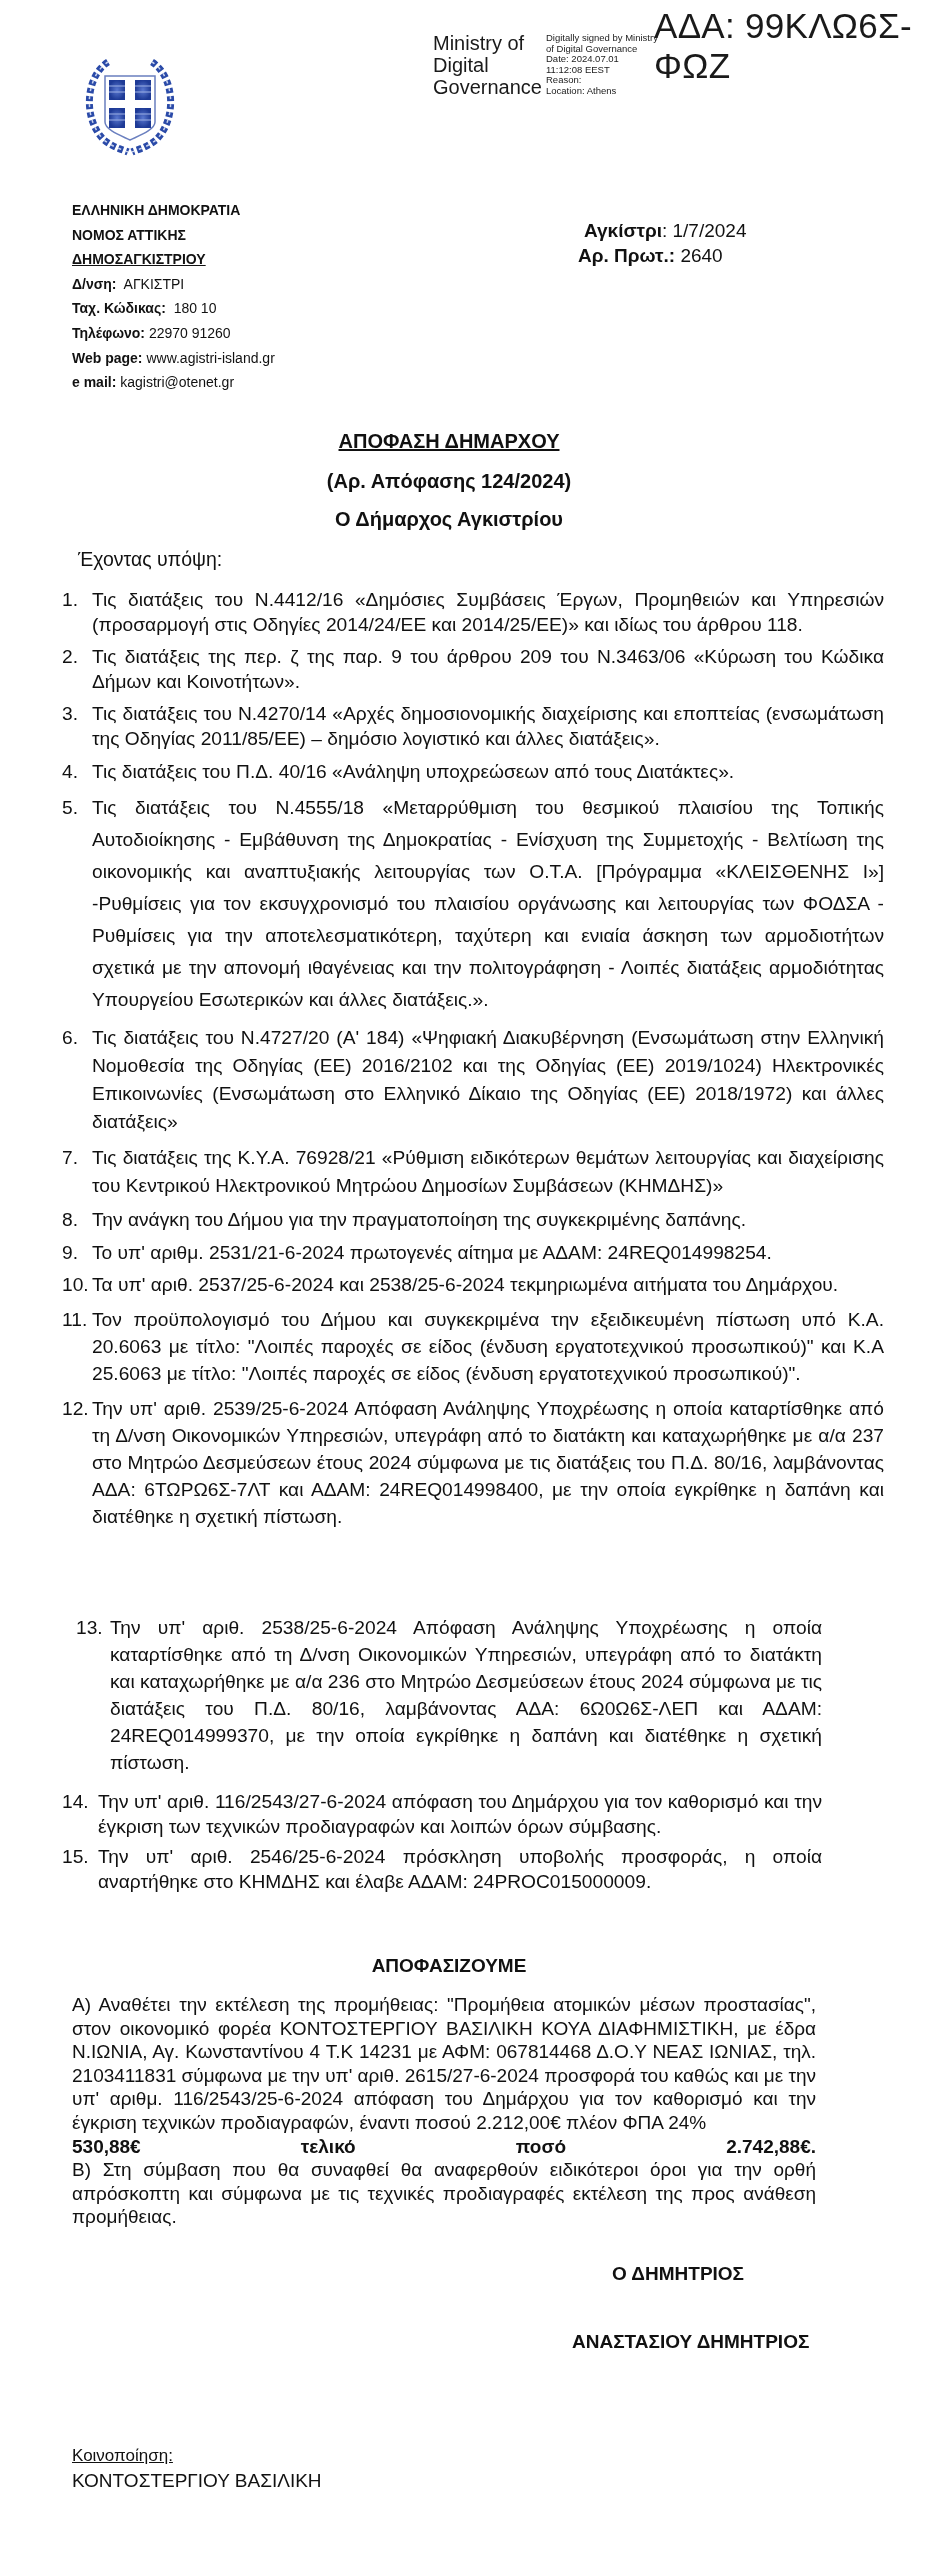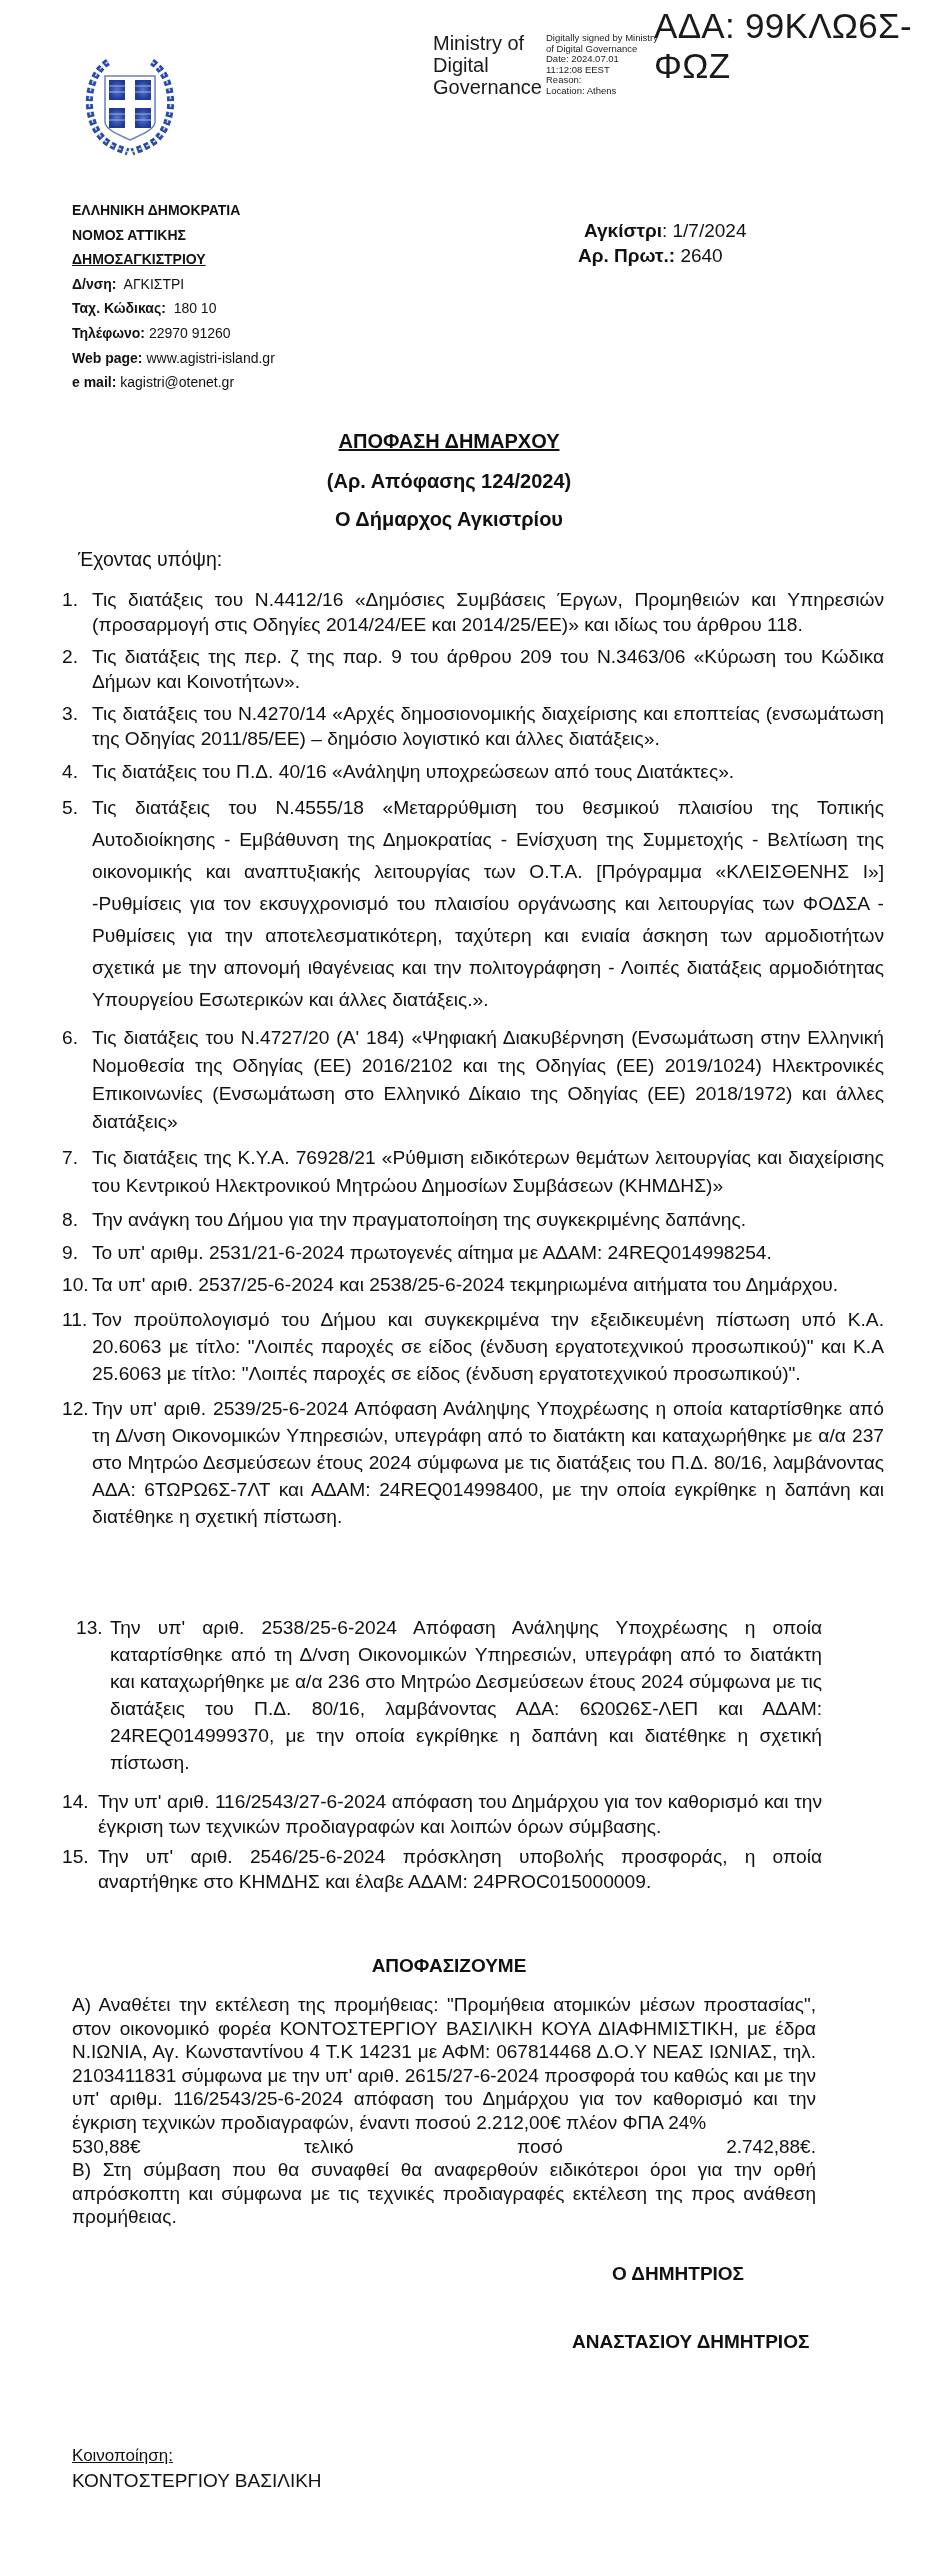--- a/index.html
+++ b/index.html
@@ -28,21 +28,21 @@
   
   .list { left: 62px; width: 822px; font-size: 19.2px; line-height: 24.6px; }
   .item { display: flex; margin-bottom: 0; }
   .item .num { width: 22px; flex: 0 0 22px; white-space: nowrap; }
   .item .txt { flex: 1; text-align: justify; text-align-last: left; }
   .list2 { left: 62px; width: 782px; font-size: 19.2px; line-height: 24.6px; }
   .list2 .num { width: 36px; flex: 0 0 36px; }
   .decide { top: 1955px; }
   .decision { left: 72px; top: 1993px; width: 744px; font-size: 19px; line-height: 23.6px; text-align: justify; }
   .decision p { margin: 0; }
-  .spread { display: flex; justify-content: space-between; }
+  .spread { display: flex; justify-content: space-between; font-weight: bold; }
   .mayor { left: 612px; top: 2263px; font-size: 19px; font-weight: bold; }
   .name { left: 572px; top: 2331px; font-size: 19px; font-weight: bold; }
   .cc-label { left: 72px; top: 2446px; font-size: 17px; text-decoration: underline; }
   .cc-val { left: 72px; top: 2470px; font-size: 19px; }
 </style>
 </head>
 <body>
 
 <div class="abs ada">ΑΔΑ: 99ΚΛΩ6Σ-ΦΩΖ</div>
 

